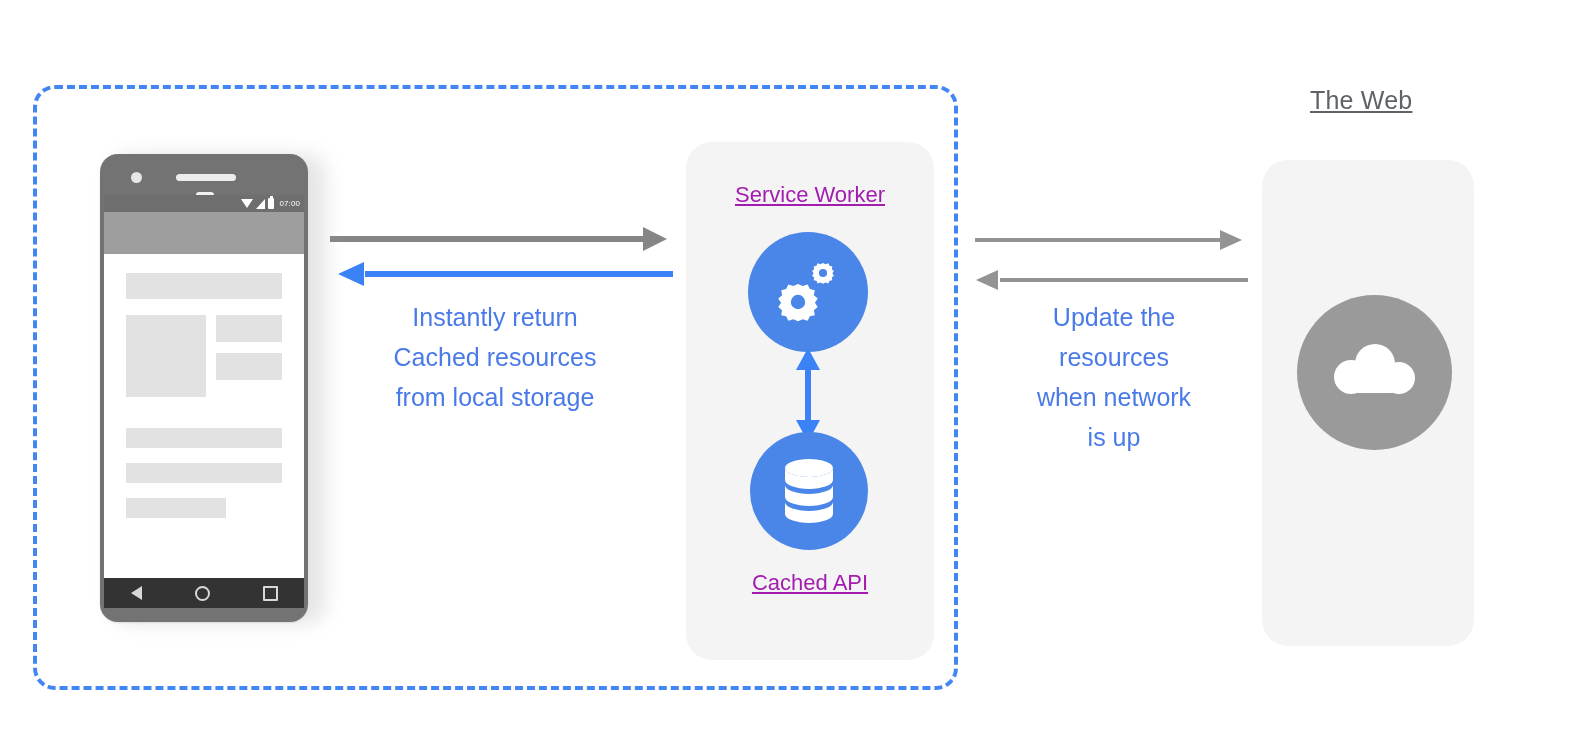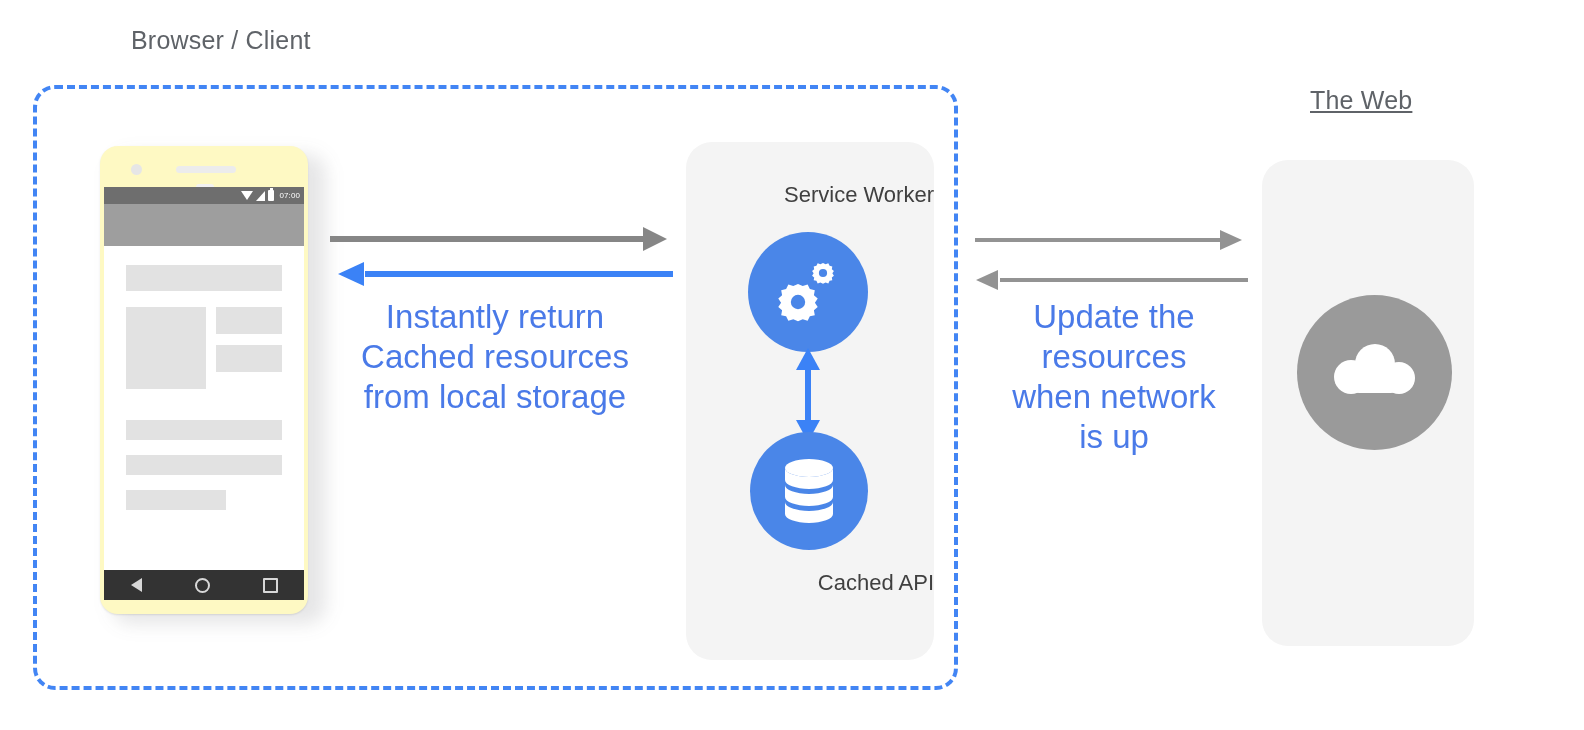--- a/index.html
+++ b/index.html
@@ -33,22 +33,22 @@
 
   
   .phone-wrap{position:absolute;left:100px;top:142px;width:220px;height:474px;}
   .phone-shadow{
     position:absolute;left:12px;top:12px;width:214px;height:470px;
     border-radius:20px;
     background:rgba(60,64,67,.13);
     filter:blur(9px);
   }
   .phone-body{
-    position:absolute;left:0;top:4px;width:208px;height:468px;
-    background:#fef9c3;border-radius:18px;
+    position:absolute;left:0;top:12px;width:208px;height:468px;
+    background:#737373;border-radius:18px;
     box-shadow:0 1px 2px rgba(0,0,0,.10);
     overflow:hidden;
   }
   .phone-camera{
     position:absolute;left:31px;top:18px;width:11px;height:11px;
     border-radius:50%;background:#e6e6e6;
   }
   .phone-speaker{
     position:absolute;left:76px;top:20px;width:60px;height:7px;
     border-radius:4px;background:#ececec;
@@ -102,21 +102,21 @@
   }
 
   
   .panel{
     position:absolute;background:#f4f4f4;border-radius:26px;
   }
   #sw-panel{left:686px;top:142px;width:248px;height:518px;}
   #web-panel{left:1262px;top:160px;width:212px;height:486px;}
 
   .panel-label{
-    position:absolute;color:#404040;font-size:22px;white-space:nowrap;text-align:right;
+    position:absolute;color:#a21caf;font-size:22px;white-space:nowrap;text-align:center;text-decoration:underline;
   }
   #sw-label{left:686px;top:182px;width:248px;}
   #cache-label{left:686px;top:570px;width:248px;}
 
   
   .badge{
     position:absolute;border-radius:50%;
     display:flex;align-items:center;justify-content:center;
   }
   #sw-badge{left:748px;top:232px;width:120px;height:120px;background:#4a86e8;}
@@ -152,32 +152,31 @@
     border-bottom:22px solid #3b82f6;
   }
   #v-head-down{
     position:absolute;left:796px;top:420px;width:0;height:0;
     border-left:12px solid transparent;border-right:12px solid transparent;
     border-top:22px solid #3b82f6;
   }
 
   
   .annotation{
-    position:absolute;color:#4a7ae8;font-size:33px;line-height:40px;
+    position:absolute;color:#4a7ae8;font-size:25px;line-height:40px;
     text-align:center;white-space:pre-line;
   }
   #ann-left{left:345px;top:297px;width:300px;}
   #ann-right{left:1000px;top:297px;width:228px;text-align:center;}
 </style>
 </head>
 <body>
 
 <div class="stage">
 
-  <div class="section-title" id="browser-title">Browser / Client</div>
 
   <div class="section-title" id="web-title">The Web</div>
 
   <div class="client-box"></div>
 
   <div class="phone-wrap">
     <div class="phone-shadow"></div>
     <div class="phone-body">
       <div class="phone-camera"></div>
       <div class="phone-speaker"></div>

